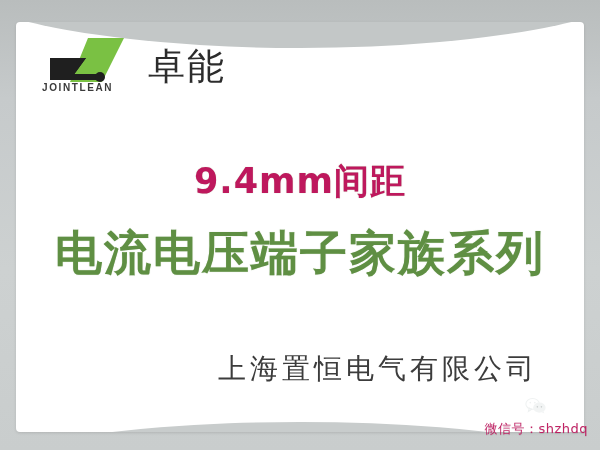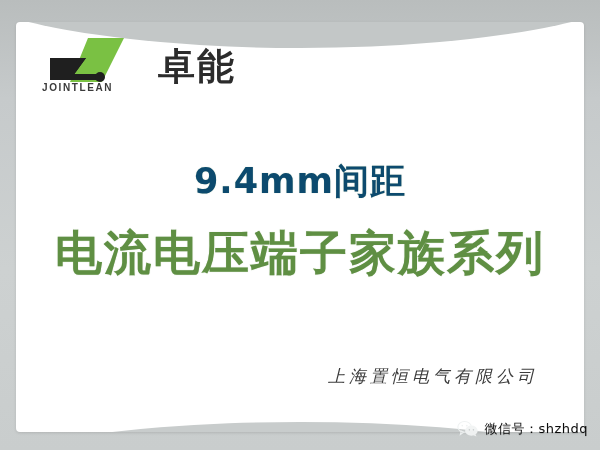--- a/index.html
+++ b/index.html
@@ -76,25 +76,25 @@
     position: absolute;
     left: 2px;
     bottom: -1px;
     font-size: 10px;
     font-weight: 700;
     letter-spacing: 1.6px;
     color: #3b3b3b;
     font-family: "Liberation Sans", sans-serif;
   }
   .logo-cn {
-    margin-left: 22px;
+    margin-left: 12px;
     margin-bottom: 7px;
     font-size: 37px;
     line-height: 1;
-    font-weight: 700;
+    font-weight: 400;
     color: #2c2c2c;
     letter-spacing: 2px;
     font-family: "DejaVu Sans", "Liberation Sans", sans-serif;
   }
   .tagline {
     position: absolute;
     left: 196px;
     top: 60px;
     font-size: 13px;
     color: #6d6d6d;
@@ -107,21 +107,21 @@
   .title-block {
     position: absolute;
     left: 0;
     right: 0;
     top: 140px;
     text-align: center;
   }
   .title-line1 {
     font-size: 35px;
     font-weight: 700;
-    color: #0c4a6e;
+    color: #be185d;
     letter-spacing: 1px;
     line-height: 1.1;
     font-family: "DejaVu Sans", "Liberation Sans", sans-serif;
     text-shadow: 0 0 1px rgba(95,143,67,0.4);
   }
   .title-line2 {
     margin-top: 26px;
     font-size: 47px;
     font-weight: 700;
     color: #5f8f43;
@@ -129,43 +129,43 @@
     line-height: 1.1;
     font-family: "DejaVu Sans", "Liberation Sans", sans-serif;
     text-shadow: 0 0 1px rgba(95,143,67,0.4);
   }
 
   
   .company {
     position: absolute;
     right: 46px;
     bottom: 44px;
-    font-size: 17px;
+    font-size: 28px;
     color: #3c3c3c;
     letter-spacing: 4px;
     white-space: nowrap;
     font-family: "DejaVu Sans", "Liberation Sans", sans-serif;
-    font-style: italic;
   }
 
   
   .watermark {
     position: absolute;
     right: 12px;
     bottom: 12px;
     display: flex;
     align-items: center;
     gap: 5px;
-    color: #000000;
+    color: #be185d;
     font-size: 13px;
     letter-spacing: 0.5px;
     white-space: nowrap;
     text-shadow: 0 1px 1px rgba(0,0,0,0.10);
     font-family: "DejaVu Sans", "Liberation Sans", sans-serif;
     opacity: 0.95;
+    flex-direction: column;
   }
   .watermark svg { display: block; }
 </style>
 </head>
 <body>
 
 <div class="screen">
   <div class="backdrop"></div>
 
   <div class="slide">

